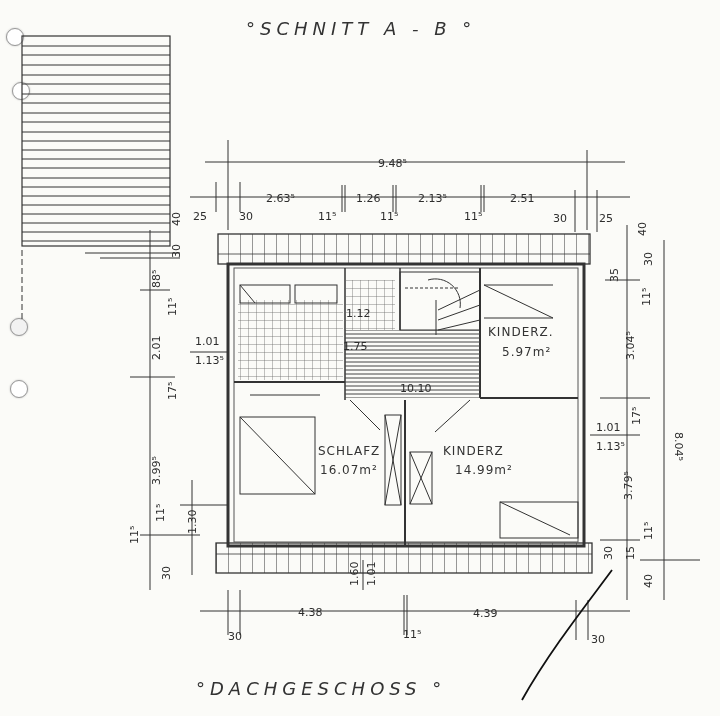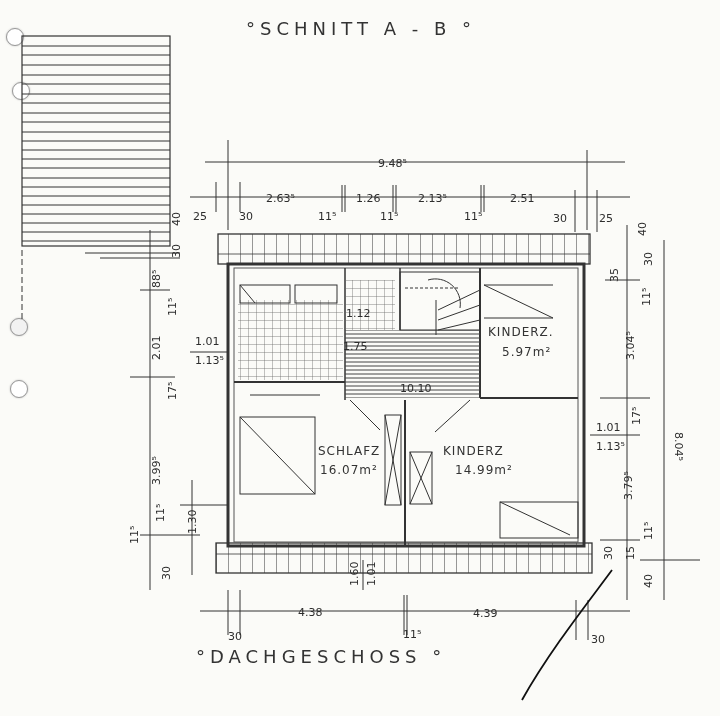--- a/index.html
+++ b/index.html
@@ -1,38 +1,38 @@
 <!DOCTYPE html>
 <html><head>
   <meta charset="utf-8">
   <style>
     html, body { margin: 0; padding: 0; background: #fbfbf8; }
     body { width: 720px; height: 716px; position: relative; overflow: hidden;
            font-family: "DejaVu Sans Mono", monospace; color: #2a2a2a; }
     #plan { position: absolute; left: 0; top: 0; }
     .title { position: absolute; font-family: "DejaVu Sans", sans-serif;
-             font-size: 18px; letter-spacing: 5px; color: #333; }
+             font-size: 18px; letter-spacing: 5px; color: #333; font-style: italic; }
     .dim { font-family: "DejaVu Sans", sans-serif; font-size: 11px; fill: #2d2d2d; }
     .room { font-family: "DejaVu Sans", sans-serif; font-size: 12px; fill: #333; letter-spacing: 1px; }
     .hole { position: absolute; width: 16px; height: 16px; border-radius: 50%;
             background: #fff; border: 1px solid #999; box-shadow: 0 0 2px #bbb; }
   </style>
 </head>
 <body>
 
 <div class="hole" style="left:6px;top:28px;"></div>
 <div class="hole" style="left:12px;top:82px;"></div>
 <div class="hole" style="left:10px;top:318px;background:#f2f2f2;"></div>
 <div class="hole" style="left:10px;top:380px;"></div>
 
 <div class="title" style="left:246px;top:18px;">
   <span>°</span><span>SCHNITT   A - B</span><span> °</span>
 </div>
 
-<div class="title" style="left:196px;top:646px;">
+<div class="title" style="left:196px;top:678px;">
   <span>°</span><span>DACHGESCHOSS</span><span> °</span>
 </div>
 
 <svg id="plan" width="720" height="716" viewBox="0 0 720 716">
   <defs>
     <pattern id="hstripe" width="10" height="4" patternUnits="userSpaceOnUse">
       <line x1="0" y1="2" x2="10" y2="2" stroke="#444" stroke-width="1"></line>
     </pattern>
     <pattern id="grid" width="8" height="8" patternUnits="userSpaceOnUse">
       <path d="M8 0 L0 0 0 8" fill="none" stroke="#666" stroke-width="0.8"></path>

